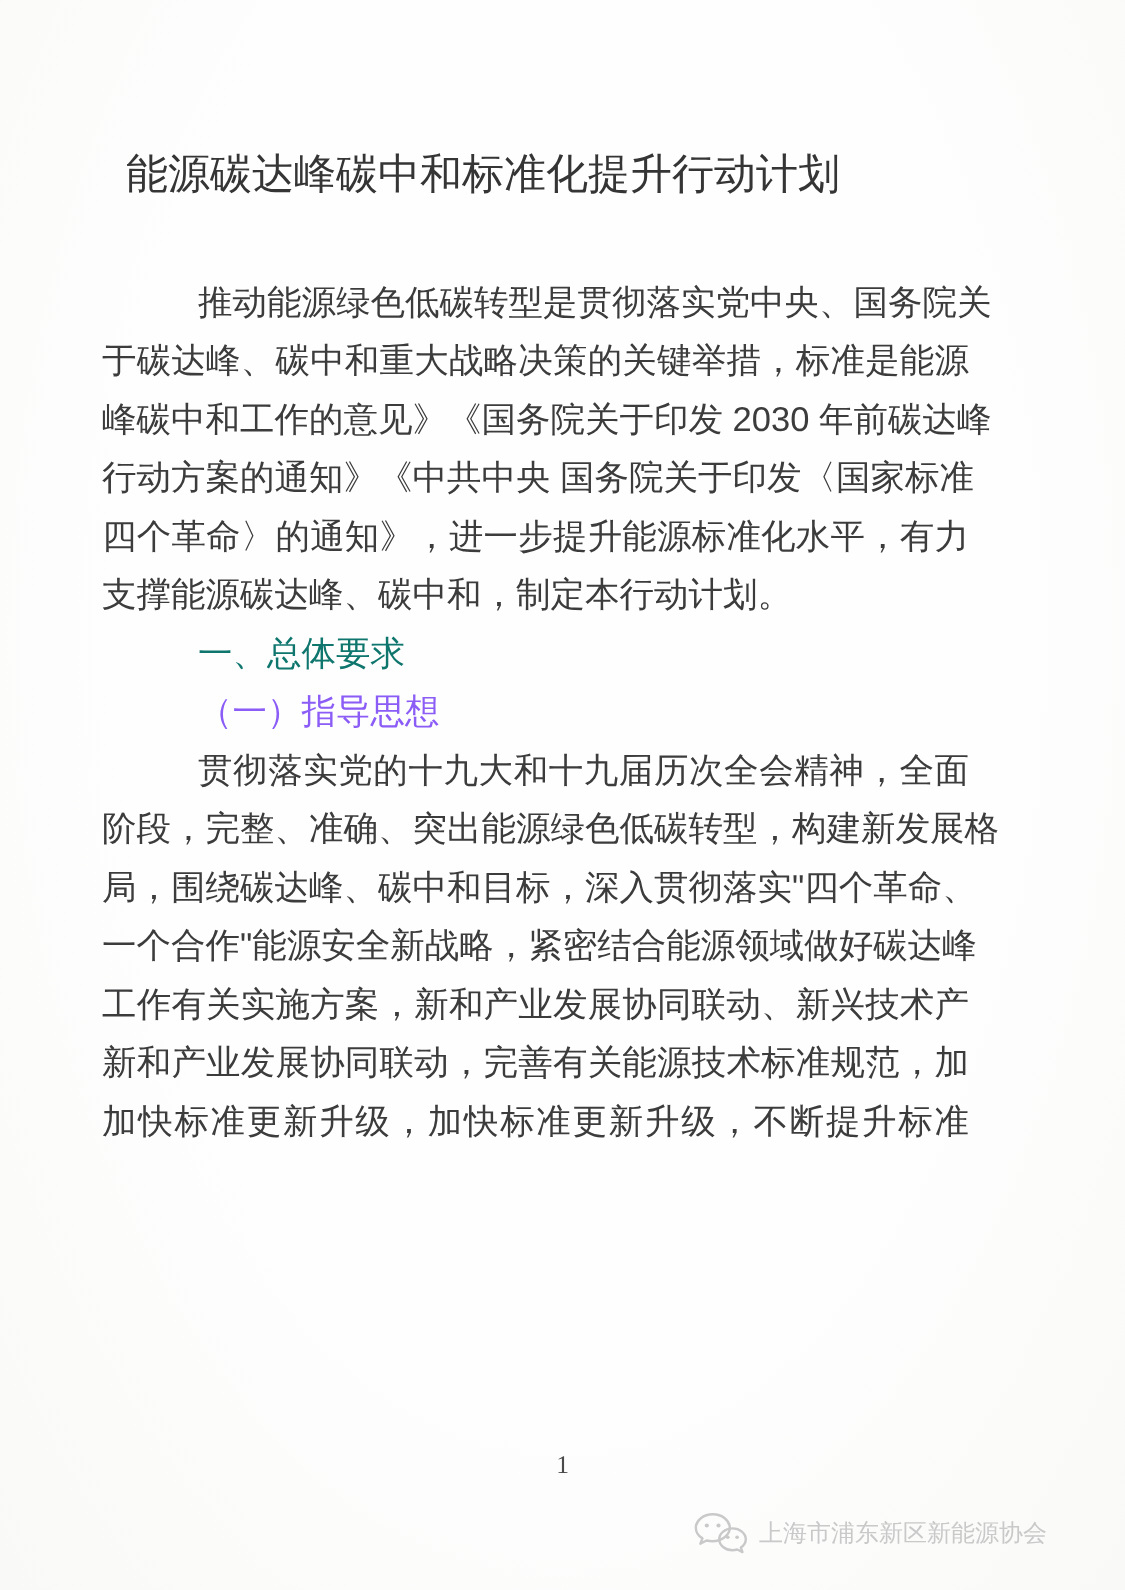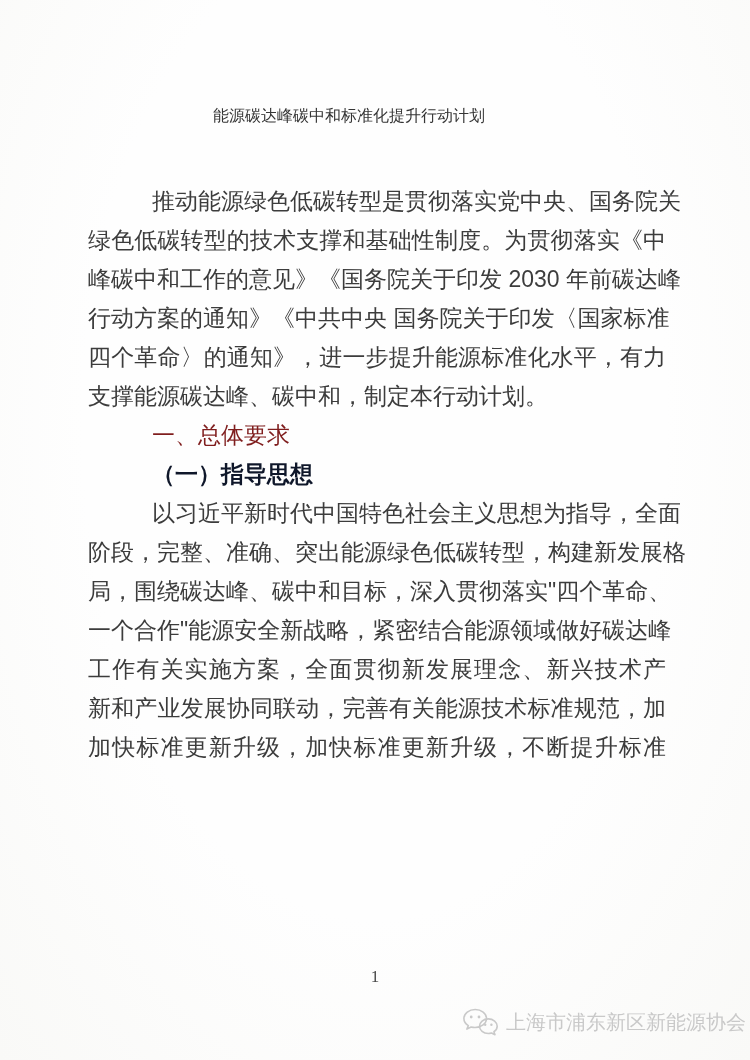--- a/index.html
+++ b/index.html
@@ -19,55 +19,55 @@
     position: absolute;
     inset: 0;
   }
   .doc-title {
     position: absolute;
     top: 98px;
     left: 84px;
     width: 530px;
     height: 36px;
     line-height: 36px;
-    font-size: 16px;
+    font-size: 28px;
     font-weight: normal;
-    text-align: center;
+    text-align: left;
     margin: 0;
     letter-spacing: 0px;
     color: #353535;
   }
   .content {
     position: absolute;
     top: 182px;
-    left: 88px;
+    left: 68px;
     width: 578px;
   }
   .ln {
     height: 39px;
     line-height: 39px;
     font-size: 23px;
     letter-spacing: 0px;
     text-align: justify;
     text-align-last: justify;
     white-space: nowrap;
     color: #3c3c3c;
   }
   .ln.first { text-indent: 64px; }
   .ln.last  { text-align-last: left; }
   .ln.hd1 {
     text-indent: 64px;
     text-align-last: left;
-    color: #7f1d1d;
+    color: #0f766e;
   }
   .ln.hd2 {
     text-indent: 64px;
     text-align-last: left;
-    font-weight: bold;
-    color: #0f172a;
+    font-weight: normal;
+    color: #8b5cf6;
   }
   .page-number {
     position: absolute;
     top: 967px;
     left: 0;
     width: 750px;
     text-align: center;
     font-family: "Liberation Serif", serif;
     font-size: 17px;
     color: #4a4a4a;
@@ -80,47 +80,47 @@
     align-items: center;
     gap: 7px;
     color: #c9c9c9;
   }
   .wm-icon {
     display: inline-block;
     width: 37px;
     height: 31px;
   }
   .wm-text {
-    font-size: 20px;
+    font-size: 16px;
     line-height: 31px;
     letter-spacing: 0px;
     white-space: nowrap;
   }
 </style>
 </head>
 <body>
 
 <div class="page">
 
   <h1 class="doc-title">能源碳达峰碳中和标准化提升行动计划</h1>
 
   <div class="content">
     <div class="ln first">推动能源绿色低碳转型是贯彻落实党中央、国务院关</div>
-    <div class="ln">绿色低碳转型的技术支撑和基础性制度。为贯彻落实《中</div>
+    <div class="ln">于碳达峰、碳中和重大战略决策的关键举措，标准是能源</div>
     <div class="ln">峰碳中和工作的意见》《国务院关于印发 2030 年前碳达峰</div>
     <div class="ln">行动方案的通知》《中共中央 国务院关于印发〈国家标准</div>
     <div class="ln">四个革命〉的通知》，进一步提升能源标准化水平，有力</div>
     <div class="ln last">支撑能源碳达峰、碳中和，制定本行动计划。</div>
     <div class="ln hd1">一、总体要求</div>
     <div class="ln hd2">（一）指导思想</div>
-    <div class="ln first">以习近平新时代中国特色社会主义思想为指导，全面</div>
+    <div class="ln first">贯彻落实党的十九大和十九届历次全会精神，全面</div>
     <div class="ln">阶段，完整、准确、突出能源绿色低碳转型，构建新发展格</div>
     <div class="ln">局，围绕碳达峰、碳中和目标，深入贯彻落实"四个革命、</div>
     <div class="ln">一个合作"能源安全新战略，紧密结合能源领域做好碳达峰</div>
-    <div class="ln">工作有关实施方案，全面贯彻新发展理念、新兴技术产</div>
+    <div class="ln">工作有关实施方案，新和产业发展协同联动、新兴技术产</div>
     <div class="ln">新和产业发展协同联动，完善有关能源技术标准规范，加</div>
     <div class="ln">加快标准更新升级，加快标准更新升级，不断提升标准</div>
   </div>
 
   <div class="page-number">1</div>
 
   <div class="watermark">
     <span class="wm-icon">
       <svg width="37" height="31" viewBox="0 0 37 31" xmlns="http://www.w3.org/2000/svg">
         <g fill="none" stroke="#c9c9c9" stroke-width="1.6" stroke-linejoin="round">

